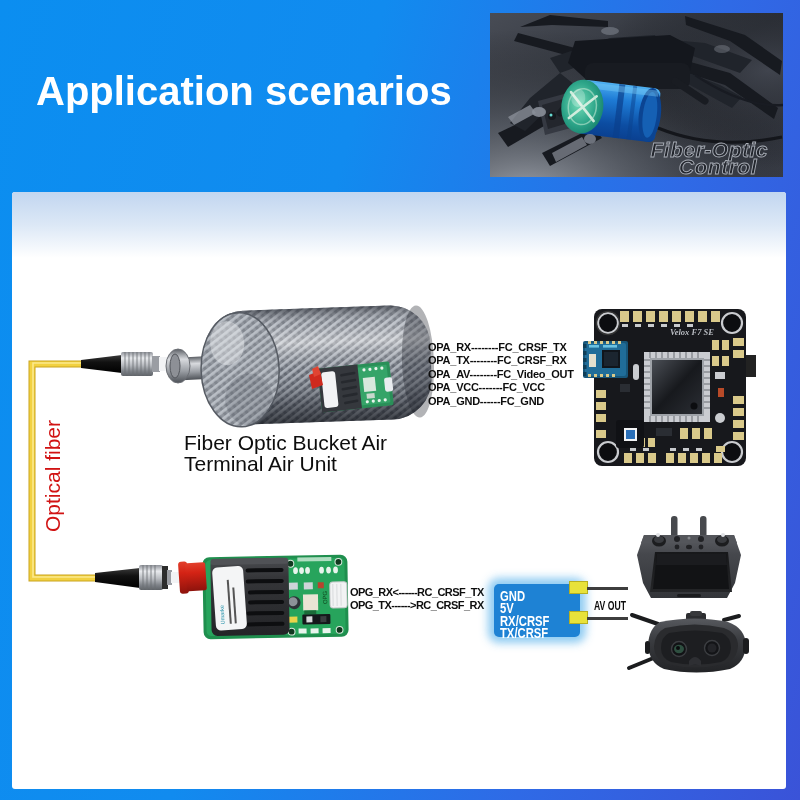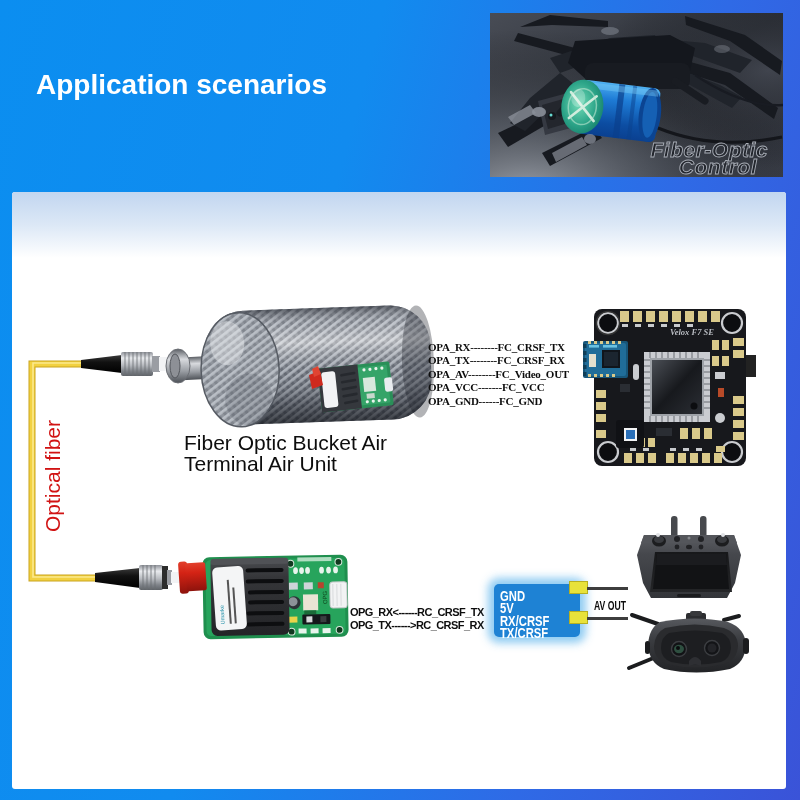--- a/index.html
+++ b/index.html
@@ -1,25 +1,25 @@
 <!DOCTYPE html>
 <html><head>
 <meta charset="utf-8">
 <style>
 html,body{margin:0;padding:0;}
 body{width:800px;height:800px;overflow:hidden;font-family:"Liberation Sans",sans-serif;}
 #stage{position:relative;width:800px;height:800px;background:linear-gradient(105deg,#0b8ef0 0%,#118bef 38%,#2f6ae6 72%,#3a53d8 100%);overflow:hidden;}
-#title{position:absolute;left:36px;top:69px;font-size:28px;font-weight:bold;color:#fff;}
+#title{position:absolute;left:36px;top:69px;font-size:40px;font-weight:bold;color:#fff;}
 #photo{position:absolute;left:490px;top:13px;width:293px;height:164px;}
 #panel{position:absolute;left:12px;top:192px;width:774px;height:597px;background:#fff;border-radius:3px;}
 #paneltop{position:absolute;left:12px;top:192px;width:774px;height:66px;background:linear-gradient(180deg,#c2d6f0 0%,#dce8f6 50%,#ffffff 100%);border-radius:3px 3px 0 0;}
 .lbl{position:absolute;color:#0d0d0d;font-size:21px;line-height:21px;text-align:left;}
 .conn{position:absolute;font-weight:bold;color:#0d0d0d;font-size:11px;line-height:13.4px;white-space:pre;}
-.opa{letter-spacing:-0.25px;font-family:Liberation Serif, serif;}
-.opg{letter-spacing:-0.55px;line-height:12.5px;margin-top:20px;}
+.opa{letter-spacing:-0.25px;}
+.opg{letter-spacing:-0.55px;line-height:12.5px;}
 #optfiber{position:absolute;left:-12px;top:464px;width:130px;height:24px;transform:rotate(-90deg);color:#d11313;font-size:21px;text-align:center;}
 #bluebox{position:absolute;left:494px;top:572px;width:86px;height:53px;background:#1e82d4;border-radius:5px;box-shadow:0 0 9px 6px rgba(125,195,240,0.85);margin-top:12px;}
 #bluebox .t{position:absolute;left:6px;top:6px;color:#fff;font-weight:bold;font-size:15px;line-height:12.3px;transform:scaleX(0.75);transform-origin:0 0;white-space:nowrap;}
 .plug{position:absolute;width:17px;height:11px;background:#e8e23a;border:1px solid #b8b020;}
 .wire{position:absolute;height:3px;background:#3d3d3d;}
 #avout{position:absolute;left:594px;top:600px;font-weight:bold;font-size:12px;line-height:12px;color:#0d0d0d;transform:scaleX(0.72);transform-origin:0 0;white-space:nowrap;}
 svg{position:absolute;display:block;}
 </style>
 </head>
 <body>

